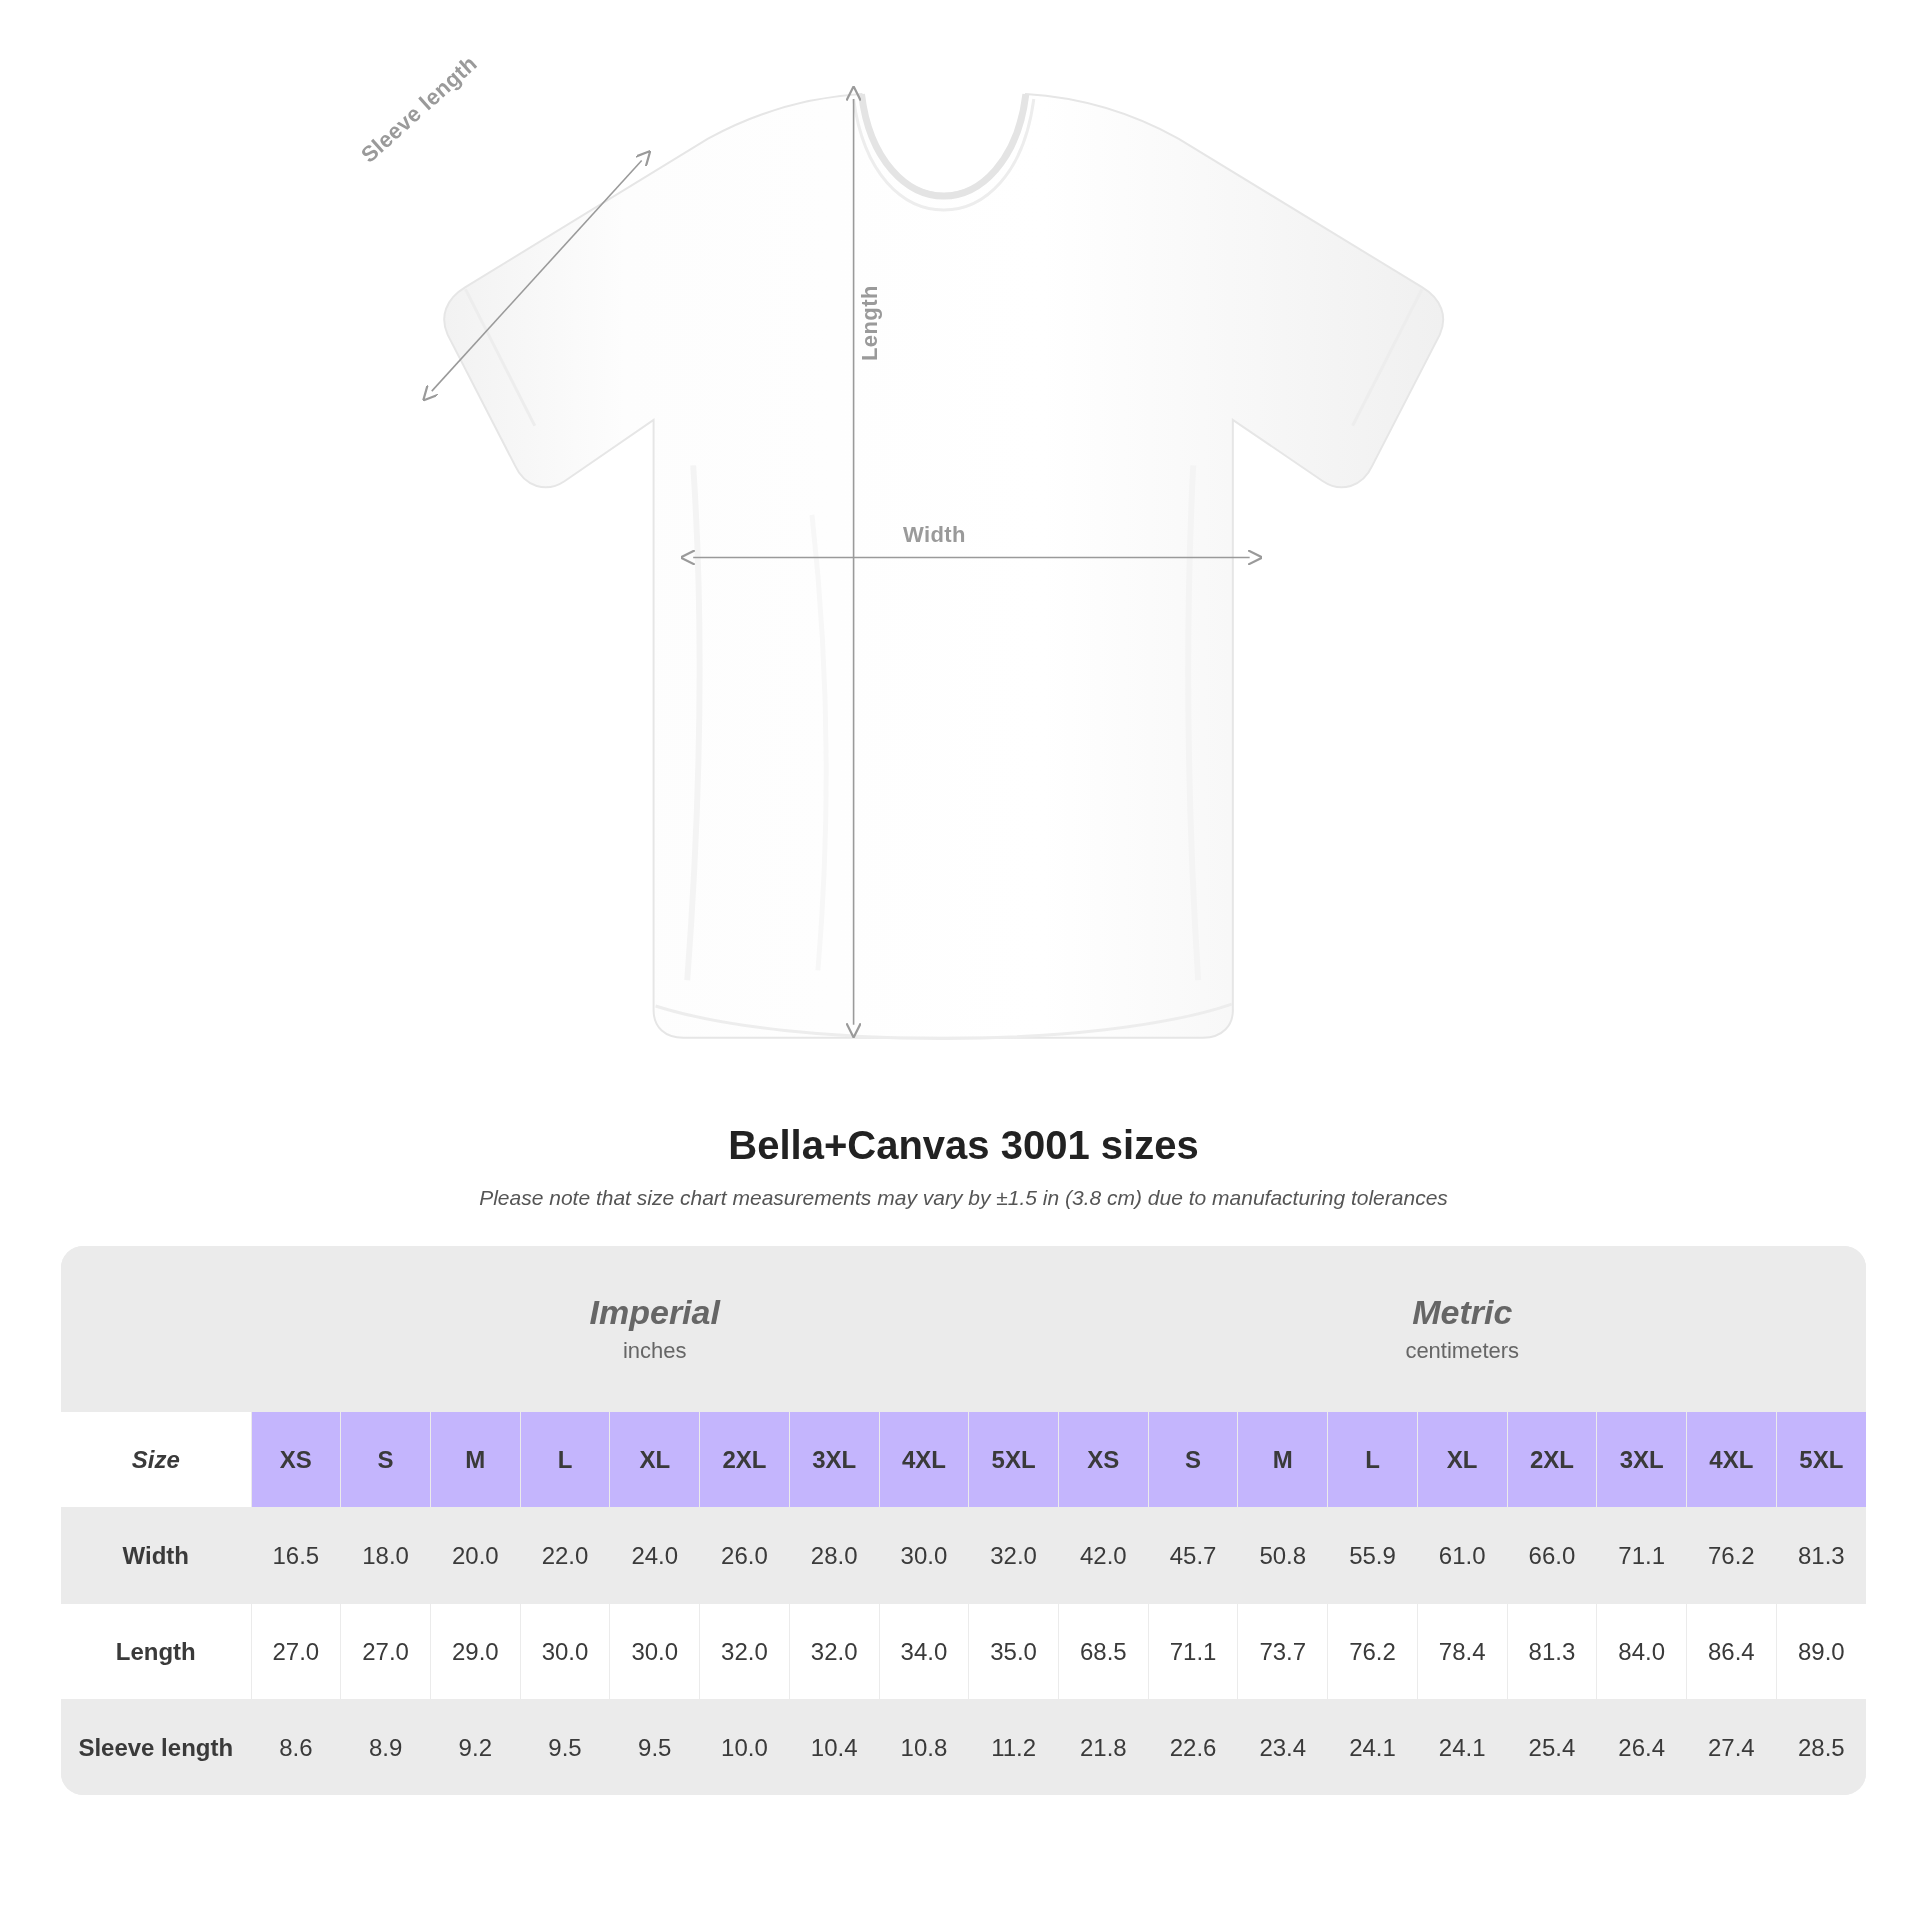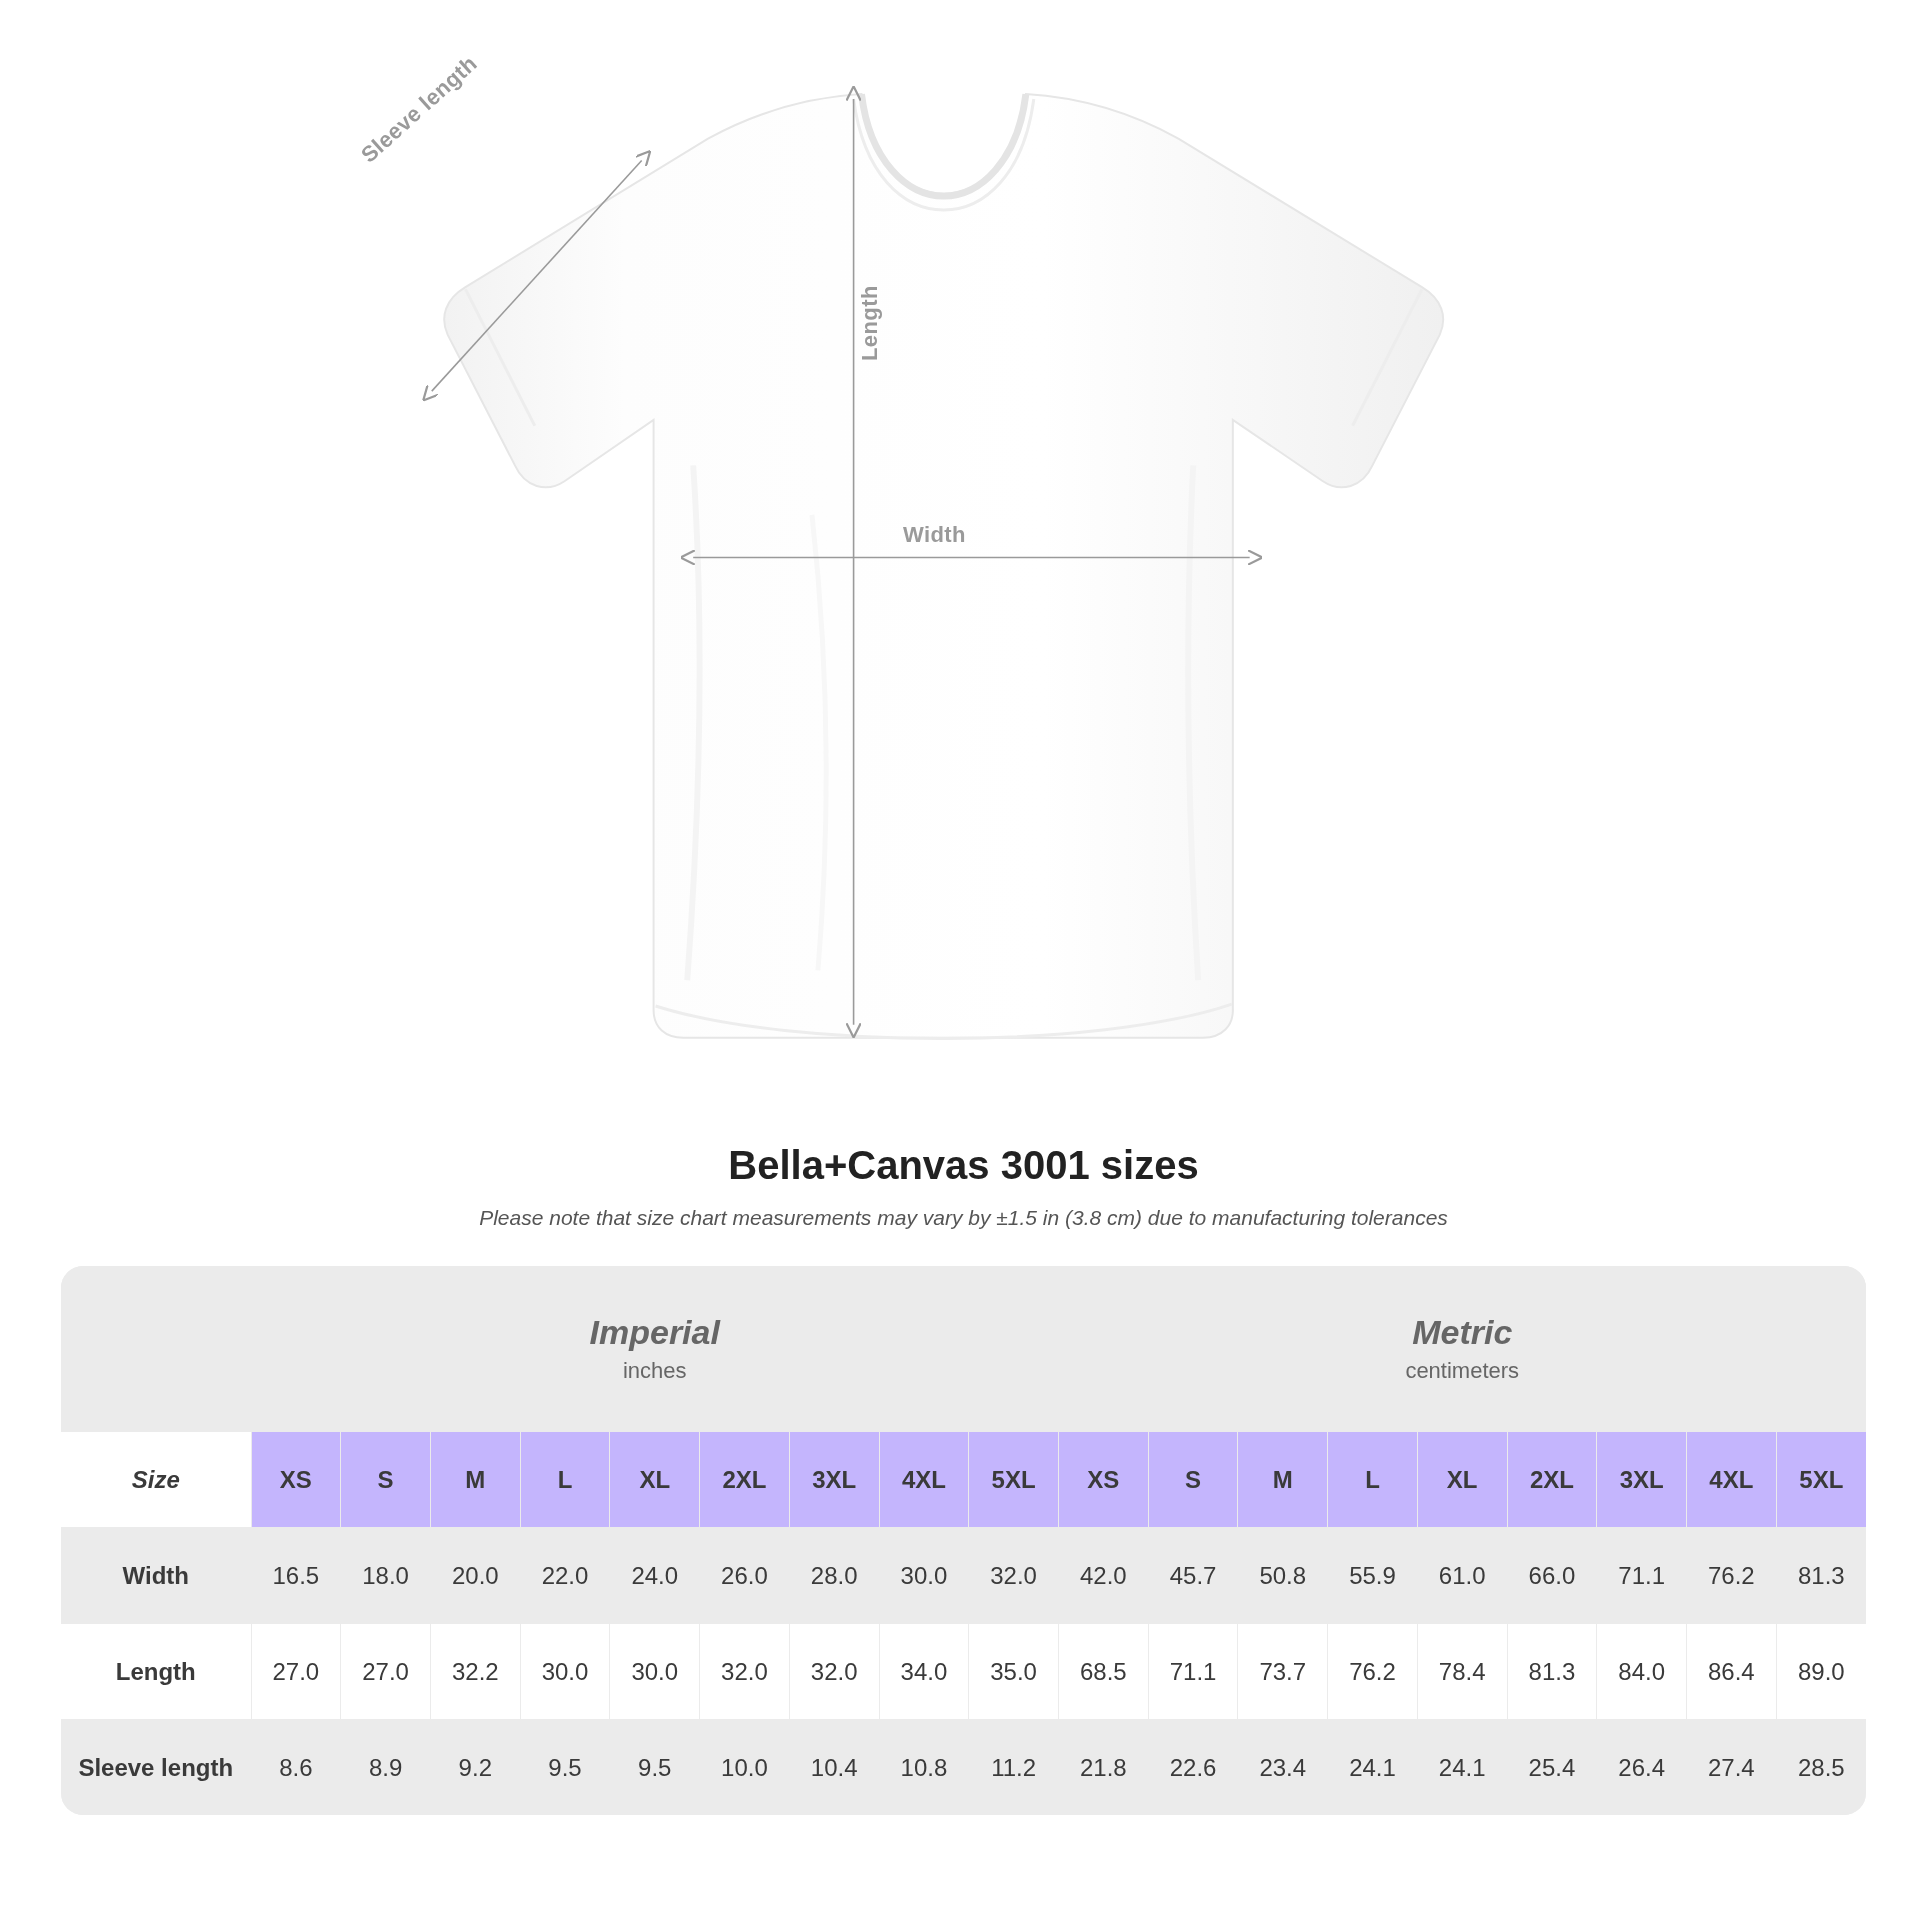--- a/index.html
+++ b/index.html
@@ -52,21 +52,21 @@
   .label-width {
     left: 903px;
     top: 522px;
     font-size: 22px;
     white-space: nowrap;
   }
 
   
   .title-block {
     text-align: center;
-    margin-top: 34px;
+    margin-top: 14px;
   }
   .chart-title {
     font-size: 40px;
     font-weight: bold;
     color: #222222;
     margin: 0;
   }
   .chart-note {
     font-size: 21px;
     font-style: italic;
@@ -278,21 +278,21 @@
         <td>66.0</td>
         <td>71.1</td>
         <td>76.2</td>
         <td>81.3</td>
       </tr>
 
       <tr class="data-row plain">
         <td class="rowlabel">Length</td>
         <td>27.0</td>
         <td>27.0</td>
-        <td>32.2</td>
+        <td>29.0</td>
         <td>30.0</td>
         <td>30.0</td>
         <td>32.0</td>
         <td>32.0</td>
         <td>34.0</td>
         <td>35.0</td>
         <td>68.5</td>
         <td>71.1</td>
         <td>73.7</td>
         <td>76.2</td>

